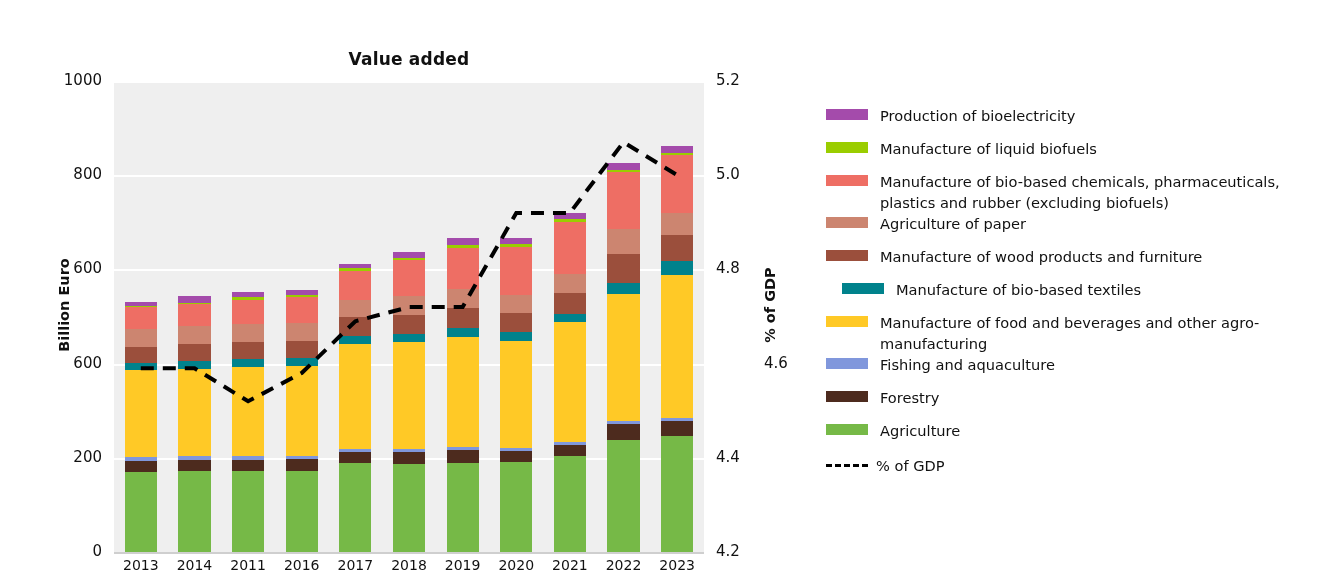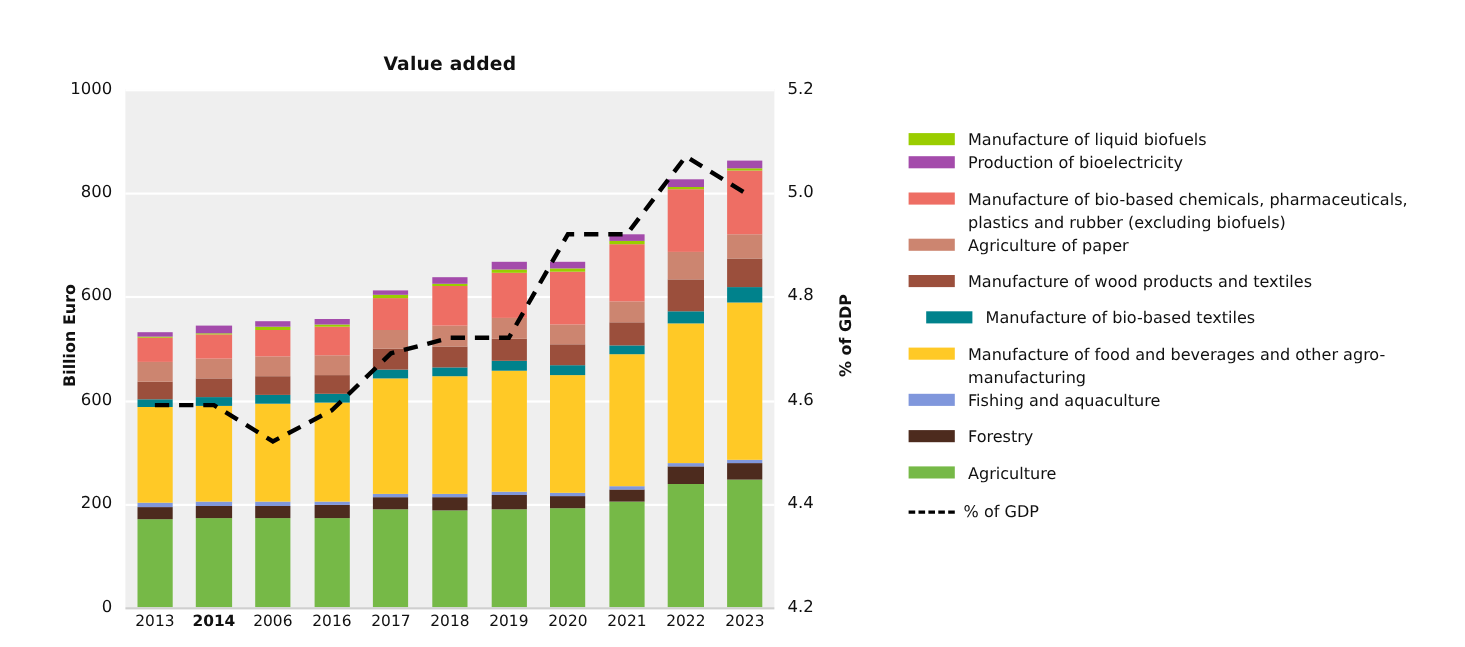--- a/index.html
+++ b/index.html
@@ -209,59 +209,59 @@
       <div class="tick-l" style="top: 525px;">0</div>
       <div class="tick-l" style="top: 430.8px;">200</div>
       <div class="tick-l" style="top: 336.6px;">600</div>
       <div class="tick-l" style="top: 242.4px;">600</div>
       <div class="tick-l" style="top: 148.2px;">800</div>
       <div class="tick-l" style="top: 54px;">1000</div>
     </div>
   <div id="ticks-right">
       <div class="tick-r" style="top: 525px;">4.2</div>
       <div class="tick-r" style="top: 430.8px;">4.4</div>
-      <div class="tick-r" style="top: 336.6px;">4.6</div>
+      <div class="tick-r" style="top: 336.6px; margin-left: 48px;">4.6</div>
       <div class="tick-r" style="top: 242.4px;">4.8</div>
       <div class="tick-r" style="top: 148.2px;">5.0</div>
       <div class="tick-r" style="top: 54px;">5.2</div>
     </div>
   <div id="ticks-x">
       <div class="tick-x" style="left: 110.818px;">2013</div>
-      <div class="tick-x" style="left: 164.455px; font-weight: bold;">2014</div>
-      <div class="tick-x" style="left: 218.091px;">2006</div>
+      <div class="tick-x" style="left: 164.455px;">2014</div>
+      <div class="tick-x" style="left: 218.091px;">2011</div>
       <div class="tick-x" style="left: 271.727px;">2016</div>
       <div class="tick-x" style="left: 325.364px;">2017</div>
       <div class="tick-x" style="left: 379px;">2018</div>
       <div class="tick-x" style="left: 432.636px;">2019</div>
       <div class="tick-x" style="left: 486.273px;">2020</div>
       <div class="tick-x" style="left: 539.909px;">2021</div>
       <div class="tick-x" style="left: 593.545px; text-align: center;">2022</div>
       <div class="tick-x" style="left: 647.182px;">2023</div>
     </div>
 
   <div class="legend" id="legend">
-      <div class="legend-row" style="margin-top: 12px;">
-        <span class="swatch" style="background: rgb(154, 205, 0);"></span>
-        <span class="legend-text">Manufacture of liquid biofuels</span>
-      </div>
       <div class="legend-row" style="margin-top: 0px;">
         <span class="swatch" style="background: rgb(164, 75, 171);"></span>
         <span class="legend-text">Production of bioelectricity</span>
       </div>
       <div class="legend-row" style="margin-top: 12px;">
+        <span class="swatch" style="background: rgb(154, 205, 0);"></span>
+        <span class="legend-text">Manufacture of liquid biofuels</span>
+      </div>
+      <div class="legend-row" style="margin-top: 12px;">
         <span class="swatch" style="background: rgb(238, 110, 100);"></span>
         <span class="legend-text">Manufacture of bio-based chemicals, pharmaceuticals, plastics and rubber (excluding biofuels)</span>
       </div>
       <div class="legend-row" style="margin-top: 0px;">
         <span class="swatch" style="background: rgb(204, 133, 112);"></span>
         <span class="legend-text">Agriculture of paper</span>
       </div>
       <div class="legend-row" style="margin-top: 12px;">
         <span class="swatch" style="background: rgb(155, 79, 60);"></span>
-        <span class="legend-text">Manufacture of wood products and textiles</span>
+        <span class="legend-text">Manufacture of wood products and furniture</span>
       </div>
       <div class="legend-row" style="margin-top: 12px; padding-left: 16px;">
         <span class="swatch" style="background: rgb(0, 130, 140);"></span>
         <span class="legend-text">Manufacture of bio-based textiles</span>
       </div>
       <div class="legend-row" style="margin-top: 12px;">
         <span class="swatch" style="background: rgb(255, 201, 38);"></span>
         <span class="legend-text">Manufacture of food and beverages and other agro-manufacturing</span>
       </div>
       <div class="legend-row" style="margin-top: 0px;">

